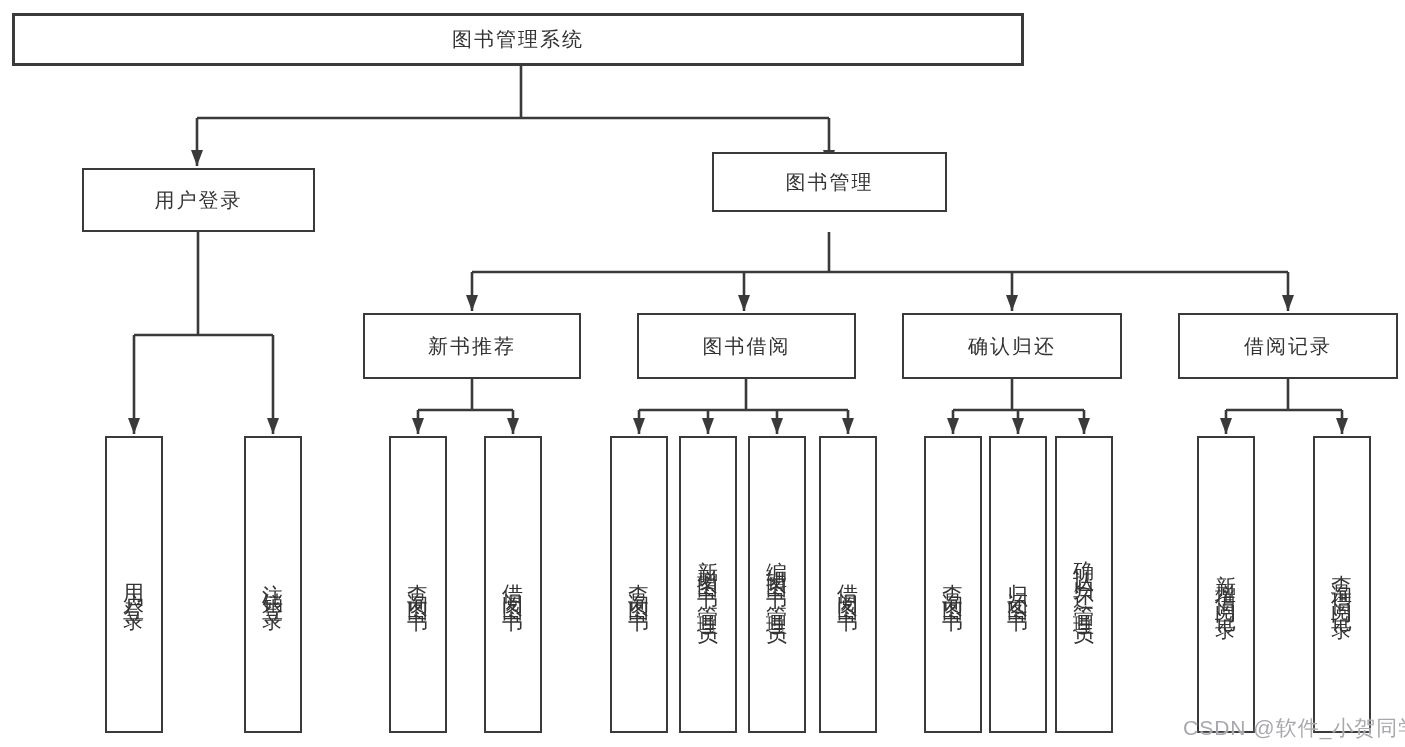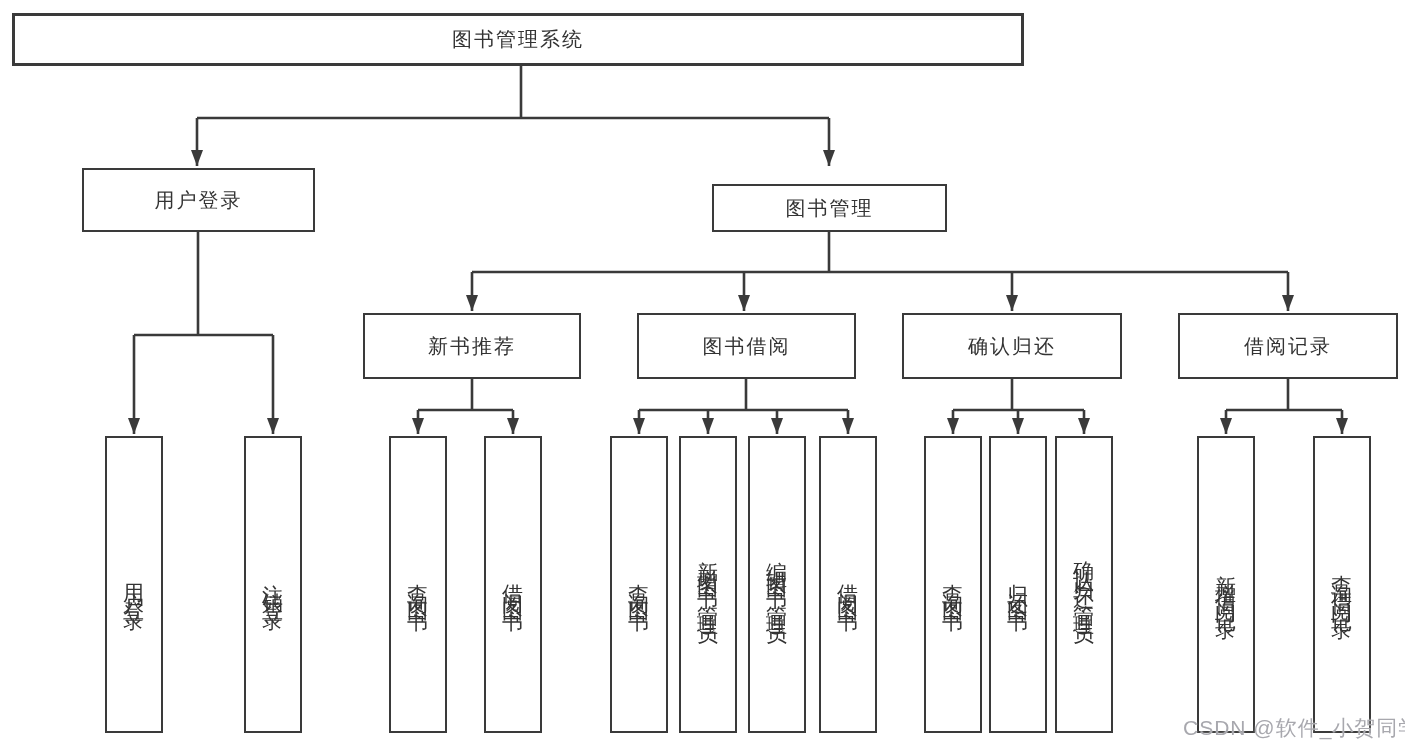--- a/index.html
+++ b/index.html
@@ -88,21 +88,21 @@
     </g>
   </svg>
 
   <div class="box hbox l1" style="left:12px;top:13px;width:1012px;height:53px">
     <span class="lbl">图书管理系统</span>
   </div>
 
   <div class="box hbox" style="left:82px;top:168px;width:233px;height:64px">
     <span class="lbl">用户登录</span>
   </div>
-  <div class="box hbox" style="left:712px;top:184px;width:235px;height:48px">
+  <div class="box hbox" style="left:712px;top:152px;width:235px;height:60px">
     <span class="lbl">图书管理</span>
   </div>
 
   <div class="box hbox" style="left:363px;top:313px;width:218px;height:66px">
     <span class="lbl">新书推荐</span>
   </div>
   <div class="box hbox" style="left:637px;top:313px;width:219px;height:66px">
     <span class="lbl">图书借阅</span>
   </div>
   <div class="box hbox" style="left:902px;top:313px;width:220px;height:66px">

